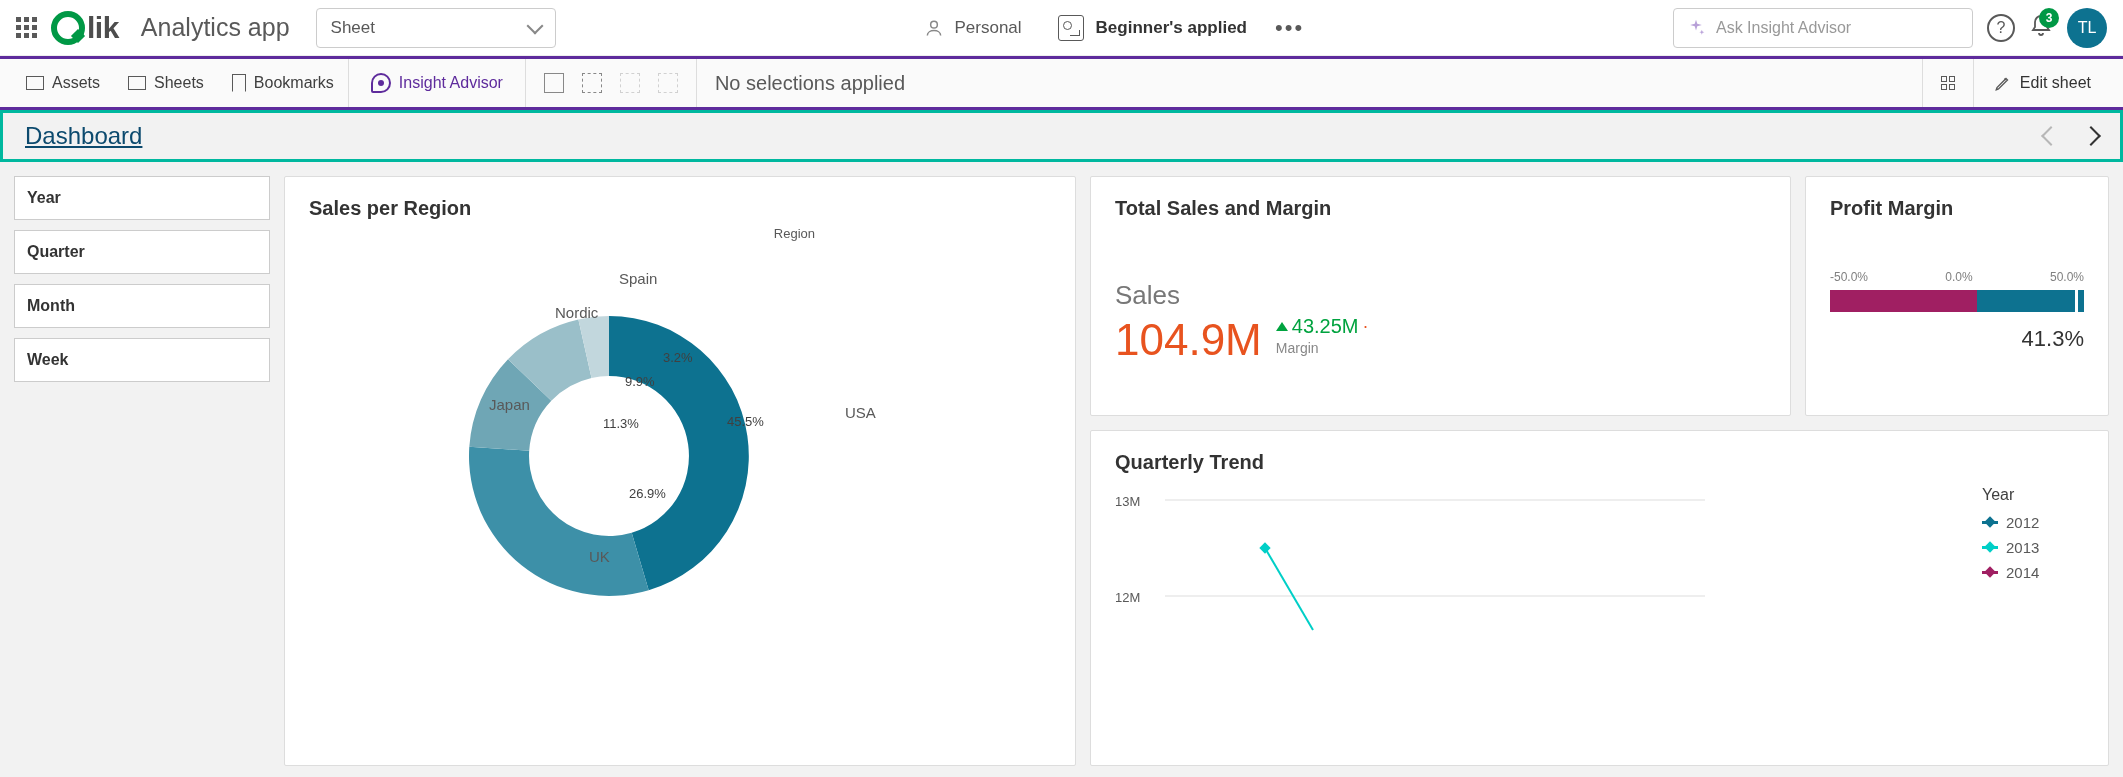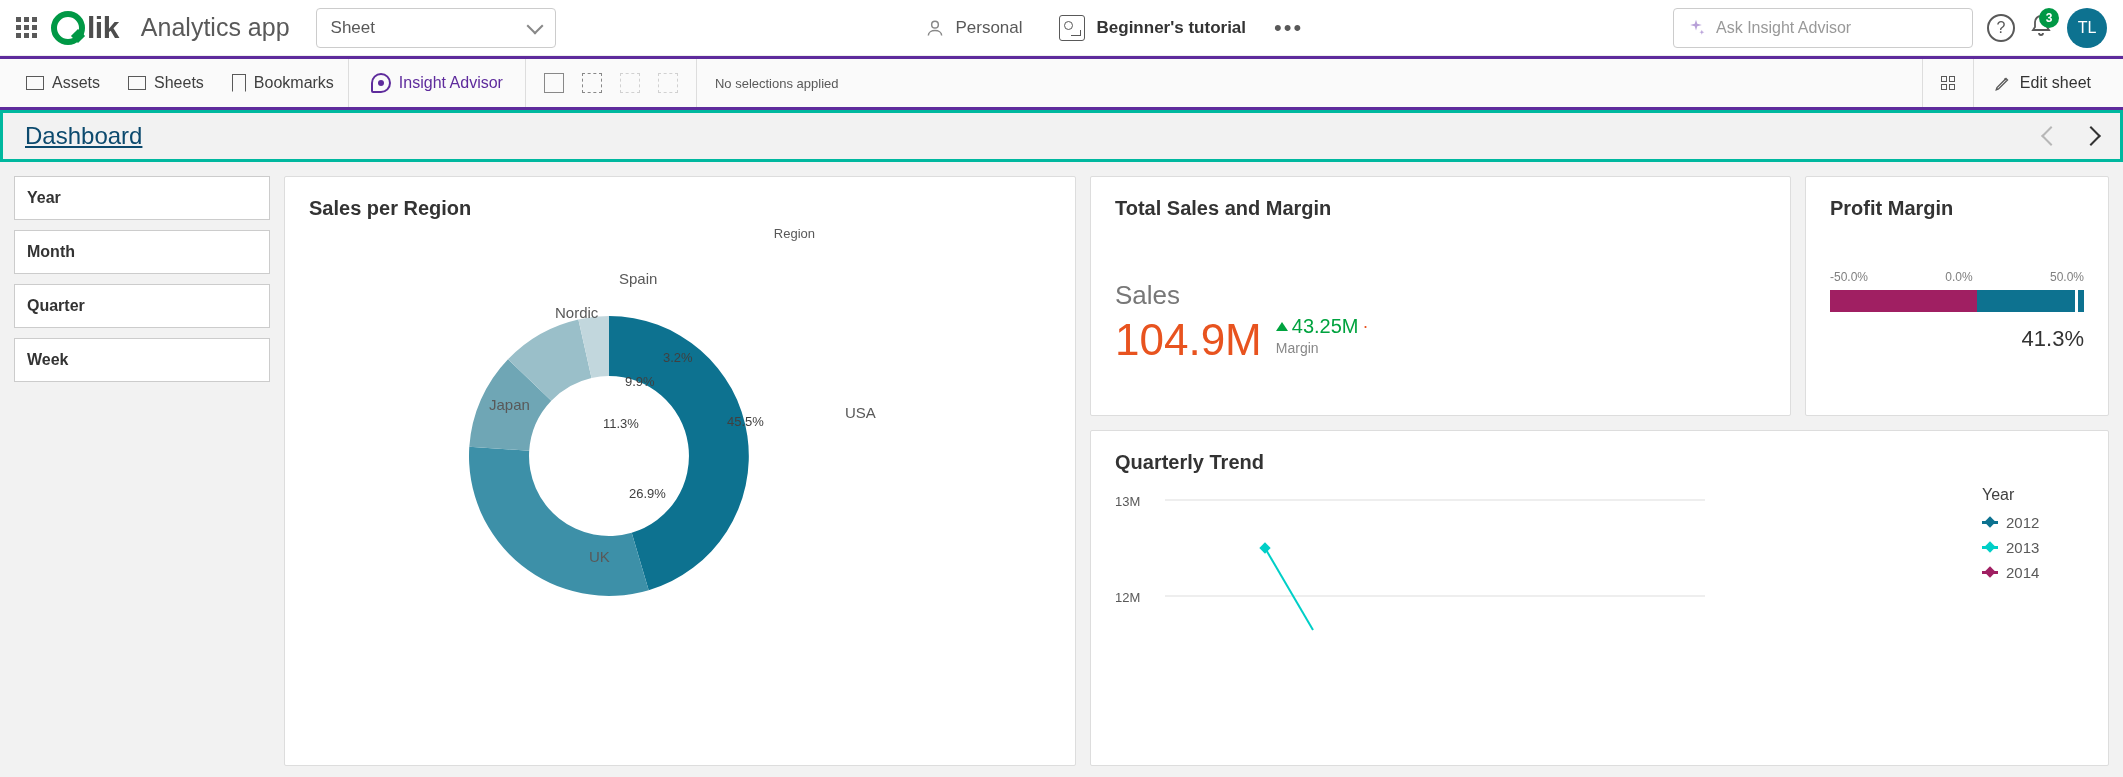--- a/index.html
+++ b/index.html
@@ -42,21 +42,21 @@
 .tb-icon.bm{ border:none; position:relative; width:14px; height:18px;}
 .tb-icon.bm::before{content:"";position:absolute;inset:0;border:1.5px solid #595959;border-bottom:none;}
 .tb-icon.bm::after{content:"";position:absolute;bottom:0;left:0;width:0;height:0;border-left:7px solid transparent;border-right:7px solid transparent;border-bottom:7px solid #fafafa;}
 .insight-btn { border-left:1px solid #ddd; border-right:1px solid #ddd; color:#5e2b9c; padding:0 22px;}
 .insight-ic { width:20px;height:20px;border:2px solid #5e2b9c;border-radius:50% 50% 50% 2px;position:relative;}
 .insight-ic::after{content:"";position:absolute;top:5px;left:5px;width:6px;height:6px;background:#5e2b9c;border-radius:50%;}
 .sel-tools { display:flex; gap:18px; padding:0 18px; border-right:1px solid #ddd; height:100%; align-items:center;}
 .sel-ic { width:20px;height:20px; border:1.5px dashed #888;}
 .sel-ic.first{border-style:solid;}
 .sel-ic.disabled{opacity:0.35;}
-.no-sel { color:#595959; font-size:13px; padding-left:18px;text-align:right;}
+.no-sel { color:#595959; font-size:20px; padding-left:18px;text-align:right;}
 .tb-right { margin-left:auto; display:flex; align-items:center; height:100%;}
 .grid-ic { display:grid; grid-template-columns:6px 6px; grid-template-rows:6px 6px; gap:2px; padding:0 18px; border-left:1px solid #ddd; height:100%; align-content:center;}
 .grid-ic span{border:1.5px solid #595959;}
 .edit-btn { display:flex; align-items:center; gap:8px; padding:0 20px; border-left:1px solid #ddd; height:100%; font-size:16px;}
 .pencil-ic{width:18px;height:18px;}
 
 
 .sheet-title-bar { border:3px solid #00b89f; height:52px; background:#f2f2f2; display:flex; align-items:center; padding:0 22px;}
 .sheet-title { font-size:24px; color:#0c4a6e;text-decoration:underline;}
 .nav-arrows { margin-left:auto; display:flex; gap:26px; align-items:center;}
@@ -136,21 +136,21 @@
   <div class="spacer"></div>
   <div class="personal">
     <svg class="person-icon" viewBox="0 0 24 24" fill="none" stroke="#888" stroke-width="1.8">
         <circle cx="12" cy="8" r="4"></circle>
         <path d="M4 21c0-4 4-6 8-6s8 2 8 6"></path>
       </svg>
     <span>Personal</span>
   </div>
   <div class="tutorial">
     <span class="tut-icon"></span>
-    <b>Beginner's tutorial</b>
+    <b>Beginner's applied</b>
   </div>
   <span class="dots">•••</span>
   <div class="spacer"></div>
   <div class="ask">
     <svg class="spark-icon" viewBox="0 0 24 24" fill="#b8a0d8">
         <path d="M12 2l1.5 5L19 8.5 13.5 10 12 15l-1.5-5L5 8.5 10.5 7z"></path>
         <path d="M19 14l.8 2.2L22 17l-2.2.8L19 20l-.8-2.2L16 17l2.2-.8z"></path>
       </svg>
     <span class="ask-ph">Ask Insight Advisor</span>
   </div>
@@ -212,22 +212,22 @@
   <span class="sheet-title">Dashboard</span>
   <div class="nav-arrows">
     <span class="arr left"></span>
     <span class="arr right"></span>
   </div>
 </div>
 
 <div class="canvas">
   <div class="filters">
     <div class="filter">Year</div>
+    <div class="filter">Quarter</div>
     <div class="filter">Month</div>
-    <div class="filter">Quarter</div>
     <div class="filter">Week</div>
   </div>
 
   <div class="col-center">
     <div class="card donut-card">
       <div class="card-title">Sales per Region</div>
       <div class="donut-area">
         <span class="legend-h">Region</span>
         <svg width="340" height="340" viewBox="-170 -170 340 340" style="position:absolute;left:130px;top:60px;">
 

